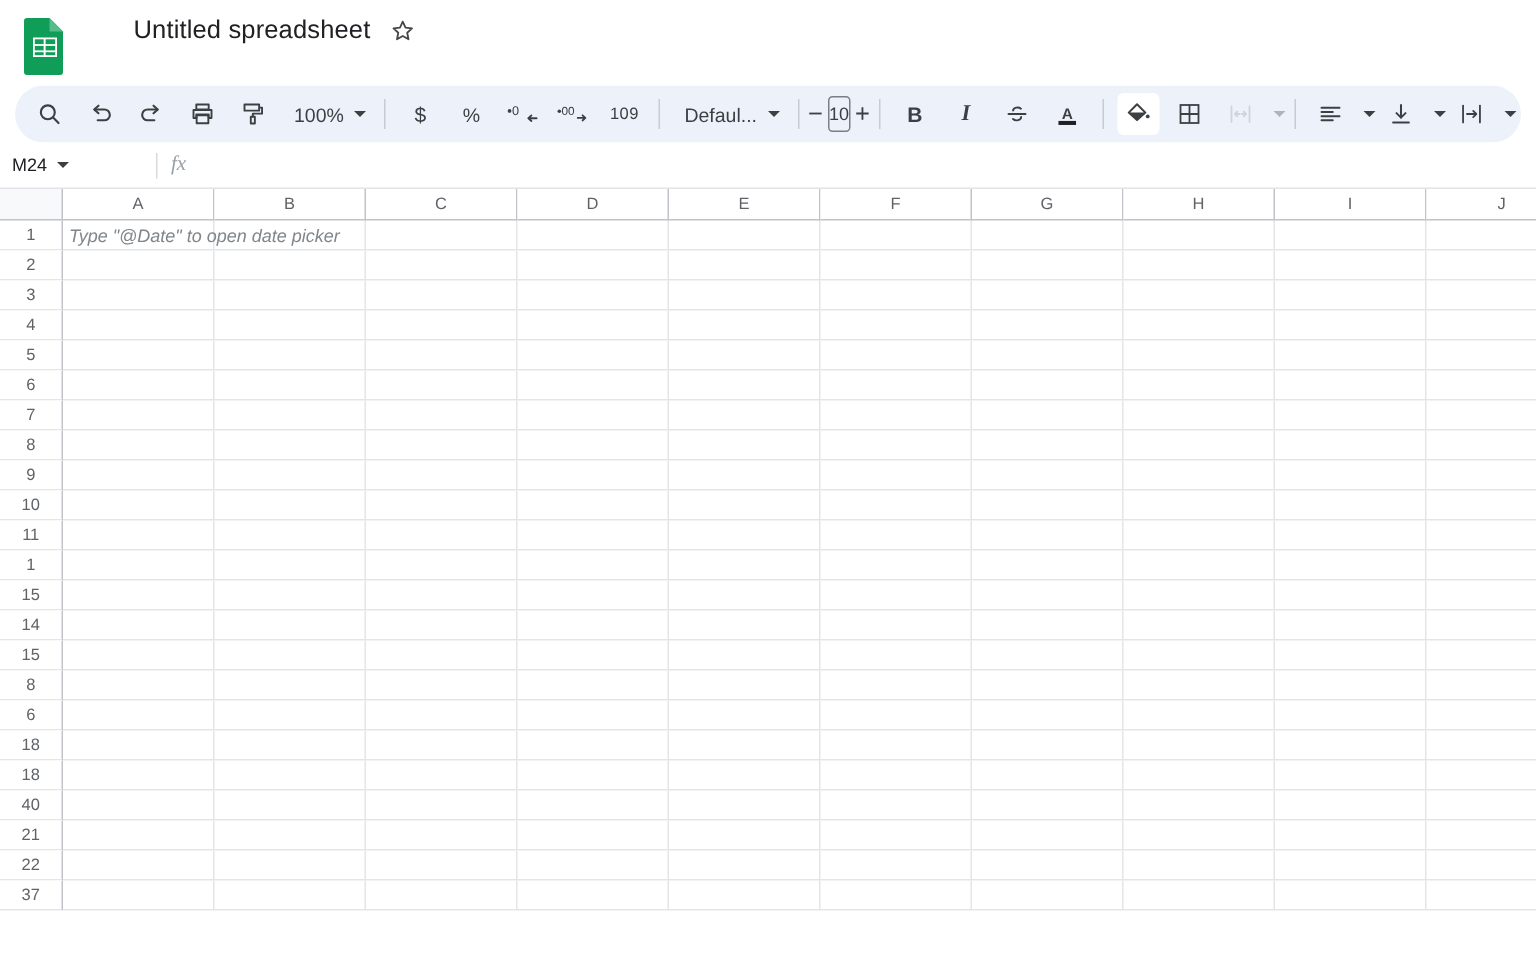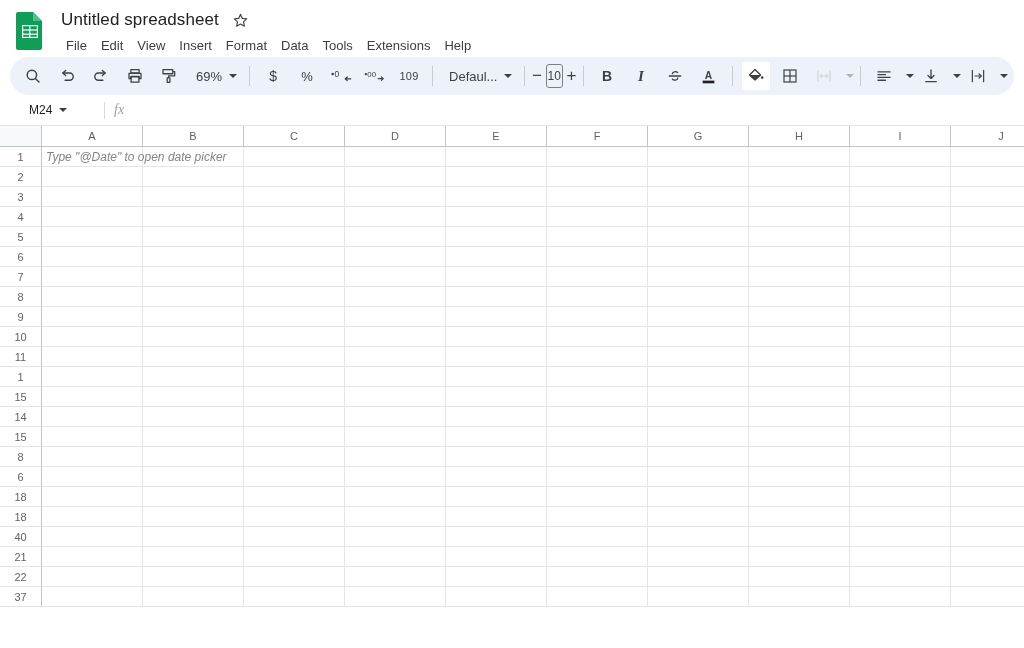--- a/index.html
+++ b/index.html
@@ -29,20 +29,21 @@
   }
   .doc-block { margin-left: 12px; margin-top: 0px; }
   .title-row { display: flex; align-items: center; height: 26px; }
   .doc-title {
     font-size: 17px;
     color: #202124;
     letter-spacing: 0.1px;
     padding: 1px 3px;
     line-height: 22px;
     white-space: nowrap;
+    margin-left: 28px;
   }
   .star-btn {
     width: 22px; height: 22px;
     margin-left: 8px;
     display: flex; align-items: center; justify-content: center;
   }
   .menubar {
     display: flex;
     align-items: center;
     height: 22px;
@@ -146,21 +147,21 @@
     background: #ffffff;
     display: flex;
     align-items: center;
     padding-left: 0px;
   }
   .namebox {
     width: 103px;
     height: 22px;
     display: flex;
     align-items: center;
-    padding-left: 29px;
+    padding-left: 8px;
     font-size: 12px;
     color: #202124;
     justify-content: flex-start;
     padding-right: 10px;
   }
   .fb-sep {
     width: 1px; height: 17px;
     background: #d7dadd;
     margin: 0 9px 0 1px;
   }
@@ -272,31 +273,20 @@
   <div class="doc-block">
     <div class="title-row">
       <div class="doc-title">Untitled spreadsheet</div>
       <div class="star-btn">
         <svg width="17" height="17" viewBox="0 0 24 24" fill="none" stroke="#444746" stroke-width="1.7" stroke-linejoin="round">
           <path d="M12 3.4 l2.6 5.6 6.1 .7 -4.5 4.2 1.2 6.1 -5.4 -3 -5.4 3 1.2 -6.1 -4.5 -4.2 6.1 -.7 z"></path>
         </svg>
       </div>
     </div>
 
-    <div class="menubar">
-      <div class="menu-item">File</div>
-      <div class="menu-item">Edit</div>
-      <div class="menu-item">View</div>
-      <div class="menu-item">Insert</div>
-      <div class="menu-item">Format</div>
-      <div class="menu-item">Data</div>
-      <div class="menu-item">Tools</div>
-      <div class="menu-item">Extensions</div>
-      <div class="menu-item">Help</div>
-    </div>
   </div>
 </div>
 
 <div class="toolbar">
 
   <div class="tb-btn">
     <svg width="18" height="18" viewBox="0 0 24 24" fill="none" stroke="#3c4043" stroke-width="1.9" stroke-linecap="round">
       <circle cx="10.5" cy="10.5" r="6.2"></circle>
         <line x1="15.2" y1="15.2" x2="20" y2="20"></line>
     </svg>
@@ -326,21 +316,21 @@
 
   <div class="tb-btn">
     <svg width="18" height="18" viewBox="0 0 24 24" fill="none" stroke="#3c4043" stroke-width="1.7" stroke-linejoin="round">
       <rect x="4" y="3.5" width="13" height="5.5"></rect>
       <path d="M17 6.3 h2.6 v5.4 h-8.2 v2.6"></path>
       <rect x="9.6" y="14.4" width="3.6" height="6"></rect>
     </svg>
   </div>
 
   <div class="zoom-ctl">
-    <span>69%</span>
+    <span>100%</span>
     <span class="caret"></span>
   </div>
 
   <div class="tb-sep"></div>
 
   <div class="tb-btn dollar-i">$</div>
   <div class="tb-btn pct-i">%</div>
 
   <div class="tb-btn">
     <svg width="22" height="18" viewBox="0 0 26 20" fill="#3c4043">

